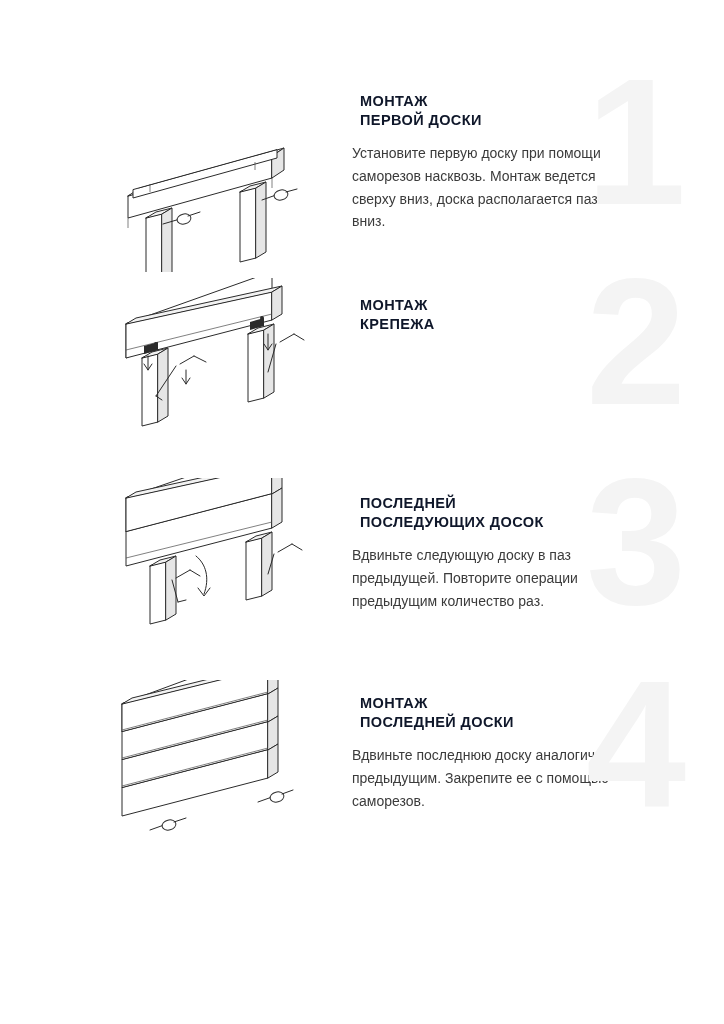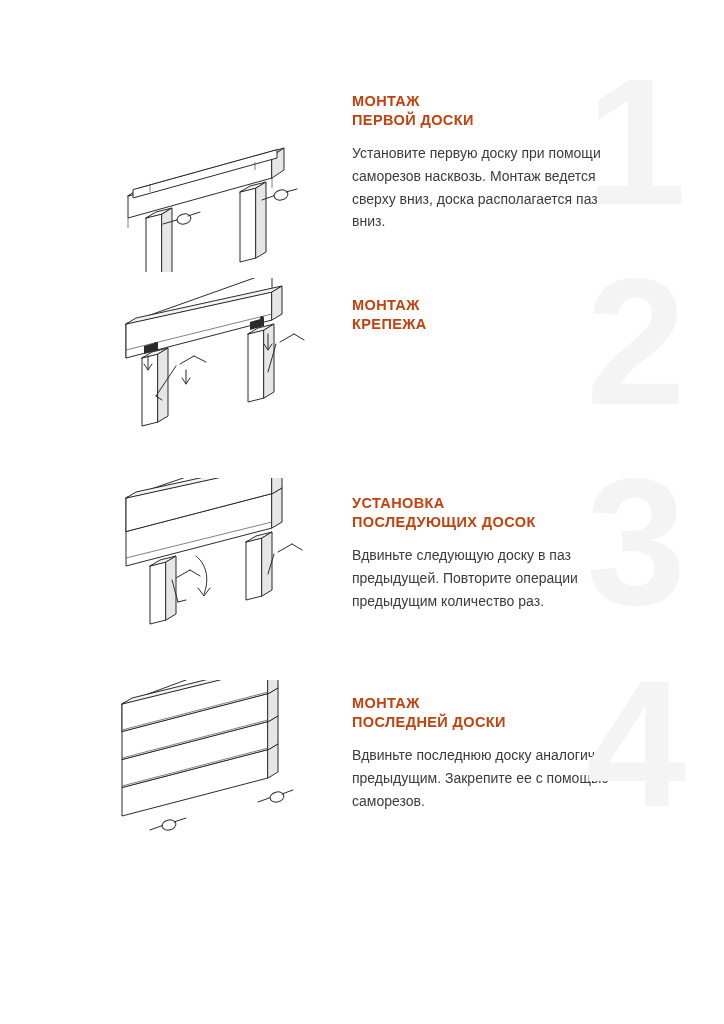--- a/index.html
+++ b/index.html
@@ -47,22 +47,22 @@
     position: relative;
     flex: 1 1 auto;
     padding-right: 64px;
     z-index: 2;
   }
   .step-title {
     font-weight: bold;
     font-size: 14.5px;
     letter-spacing: 0.4px;
     line-height: 1.32;
-    color: #c2410c;
-    margin: 0 0 12px 0;
+    color: #0f172a;
+    margin: 0 0 12px 8px;
     white-space: pre-line;
   }
   .step-body {
     font-size: 14px;
     line-height: 1.62;
     color: #3b3b3b;
     margin: 0;
     max-width: 280px;
   }
   .bignum {
@@ -239,21 +239,21 @@
             <g>
               <path class="ln" d="M278,74 L292,66"></path>
               <path class="ln" d="M292,66 L302,72"></path>
               <path class="ln" d="M274,76 L268,96"></path>
             </g>
           </g>
         </svg>
       </div>
       <div class="step-text">
         <div class="bignum">3</div>
-        <h2 class="step-title">УСТАНОВКА
+        <h2 class="step-title">ПОСЛЕДНЕЙ
 ПОСЛЕДУЮЩИХ ДОСОК</h2>
         <p class="step-body">Вдвиньте следующую доску в паз предыдущей. Повторите операции предыдущим количество раз.</p>
       </div>
     </div>
 
     <div class="step" id="step-4">
       <div class="step-illus">
         <svg width="352" height="194" viewBox="0 0 352 194" xmlns="http://www.w3.org/2000/svg" aria-hidden="true">
           <g>
 

